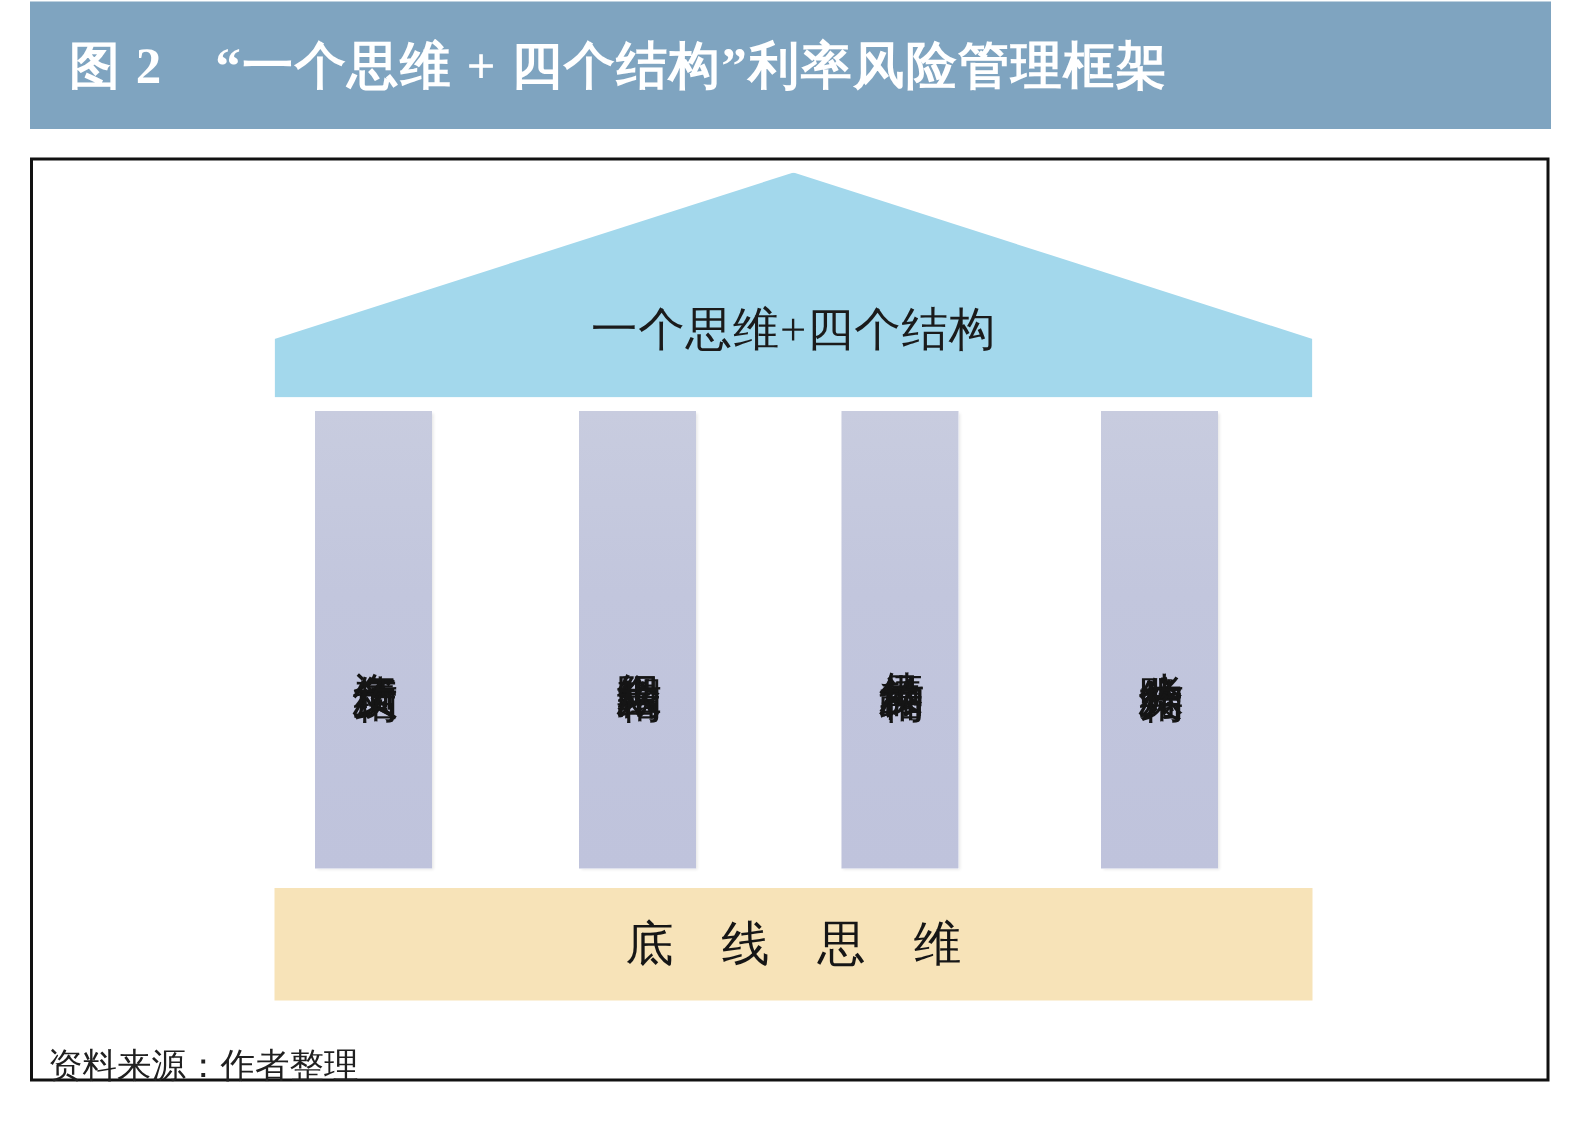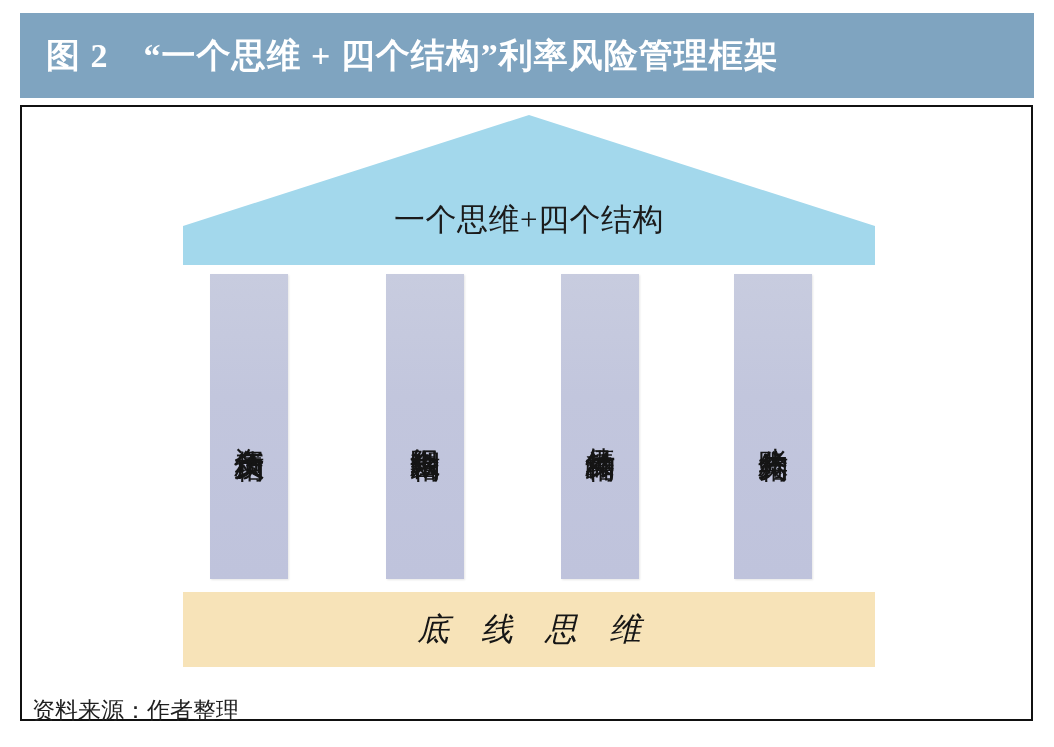--- a/index.html
+++ b/index.html
@@ -12,21 +12,21 @@
     height: 747px;
     position: relative;
     font-family: "Liberation Sans", "DejaVu Sans", sans-serif;
     overflow: hidden;
   }
 
   
   #figure-header {
     position: absolute;
     left: 20px;
-    top: 13px;
+    top: 1px;
     width: 1014px;
     height: 85px;
     background: #7fa4c0;
     display: flex;
     align-items: center;
   }
   #figure-header .title-text {
     color: #ffffff;
     font-size: 34px;
     font-weight: 600;
@@ -123,21 +123,20 @@
     display: flex;
     align-items: center;
     justify-content: center;
   }
   #base-label {
     font-size: 32px;
     color: #161616;
     letter-spacing: 12px;
     text-indent: 12px;
     font-family: "Liberation Serif", "DejaVu Serif", serif;
-    font-style: italic;
   }
 
   
   #source-note {
     position: absolute;
     left: 32px;
     top: 695px;
     font-size: 23px;
     color: #202020;
     font-family: "Liberation Serif", "DejaVu Serif", serif;

